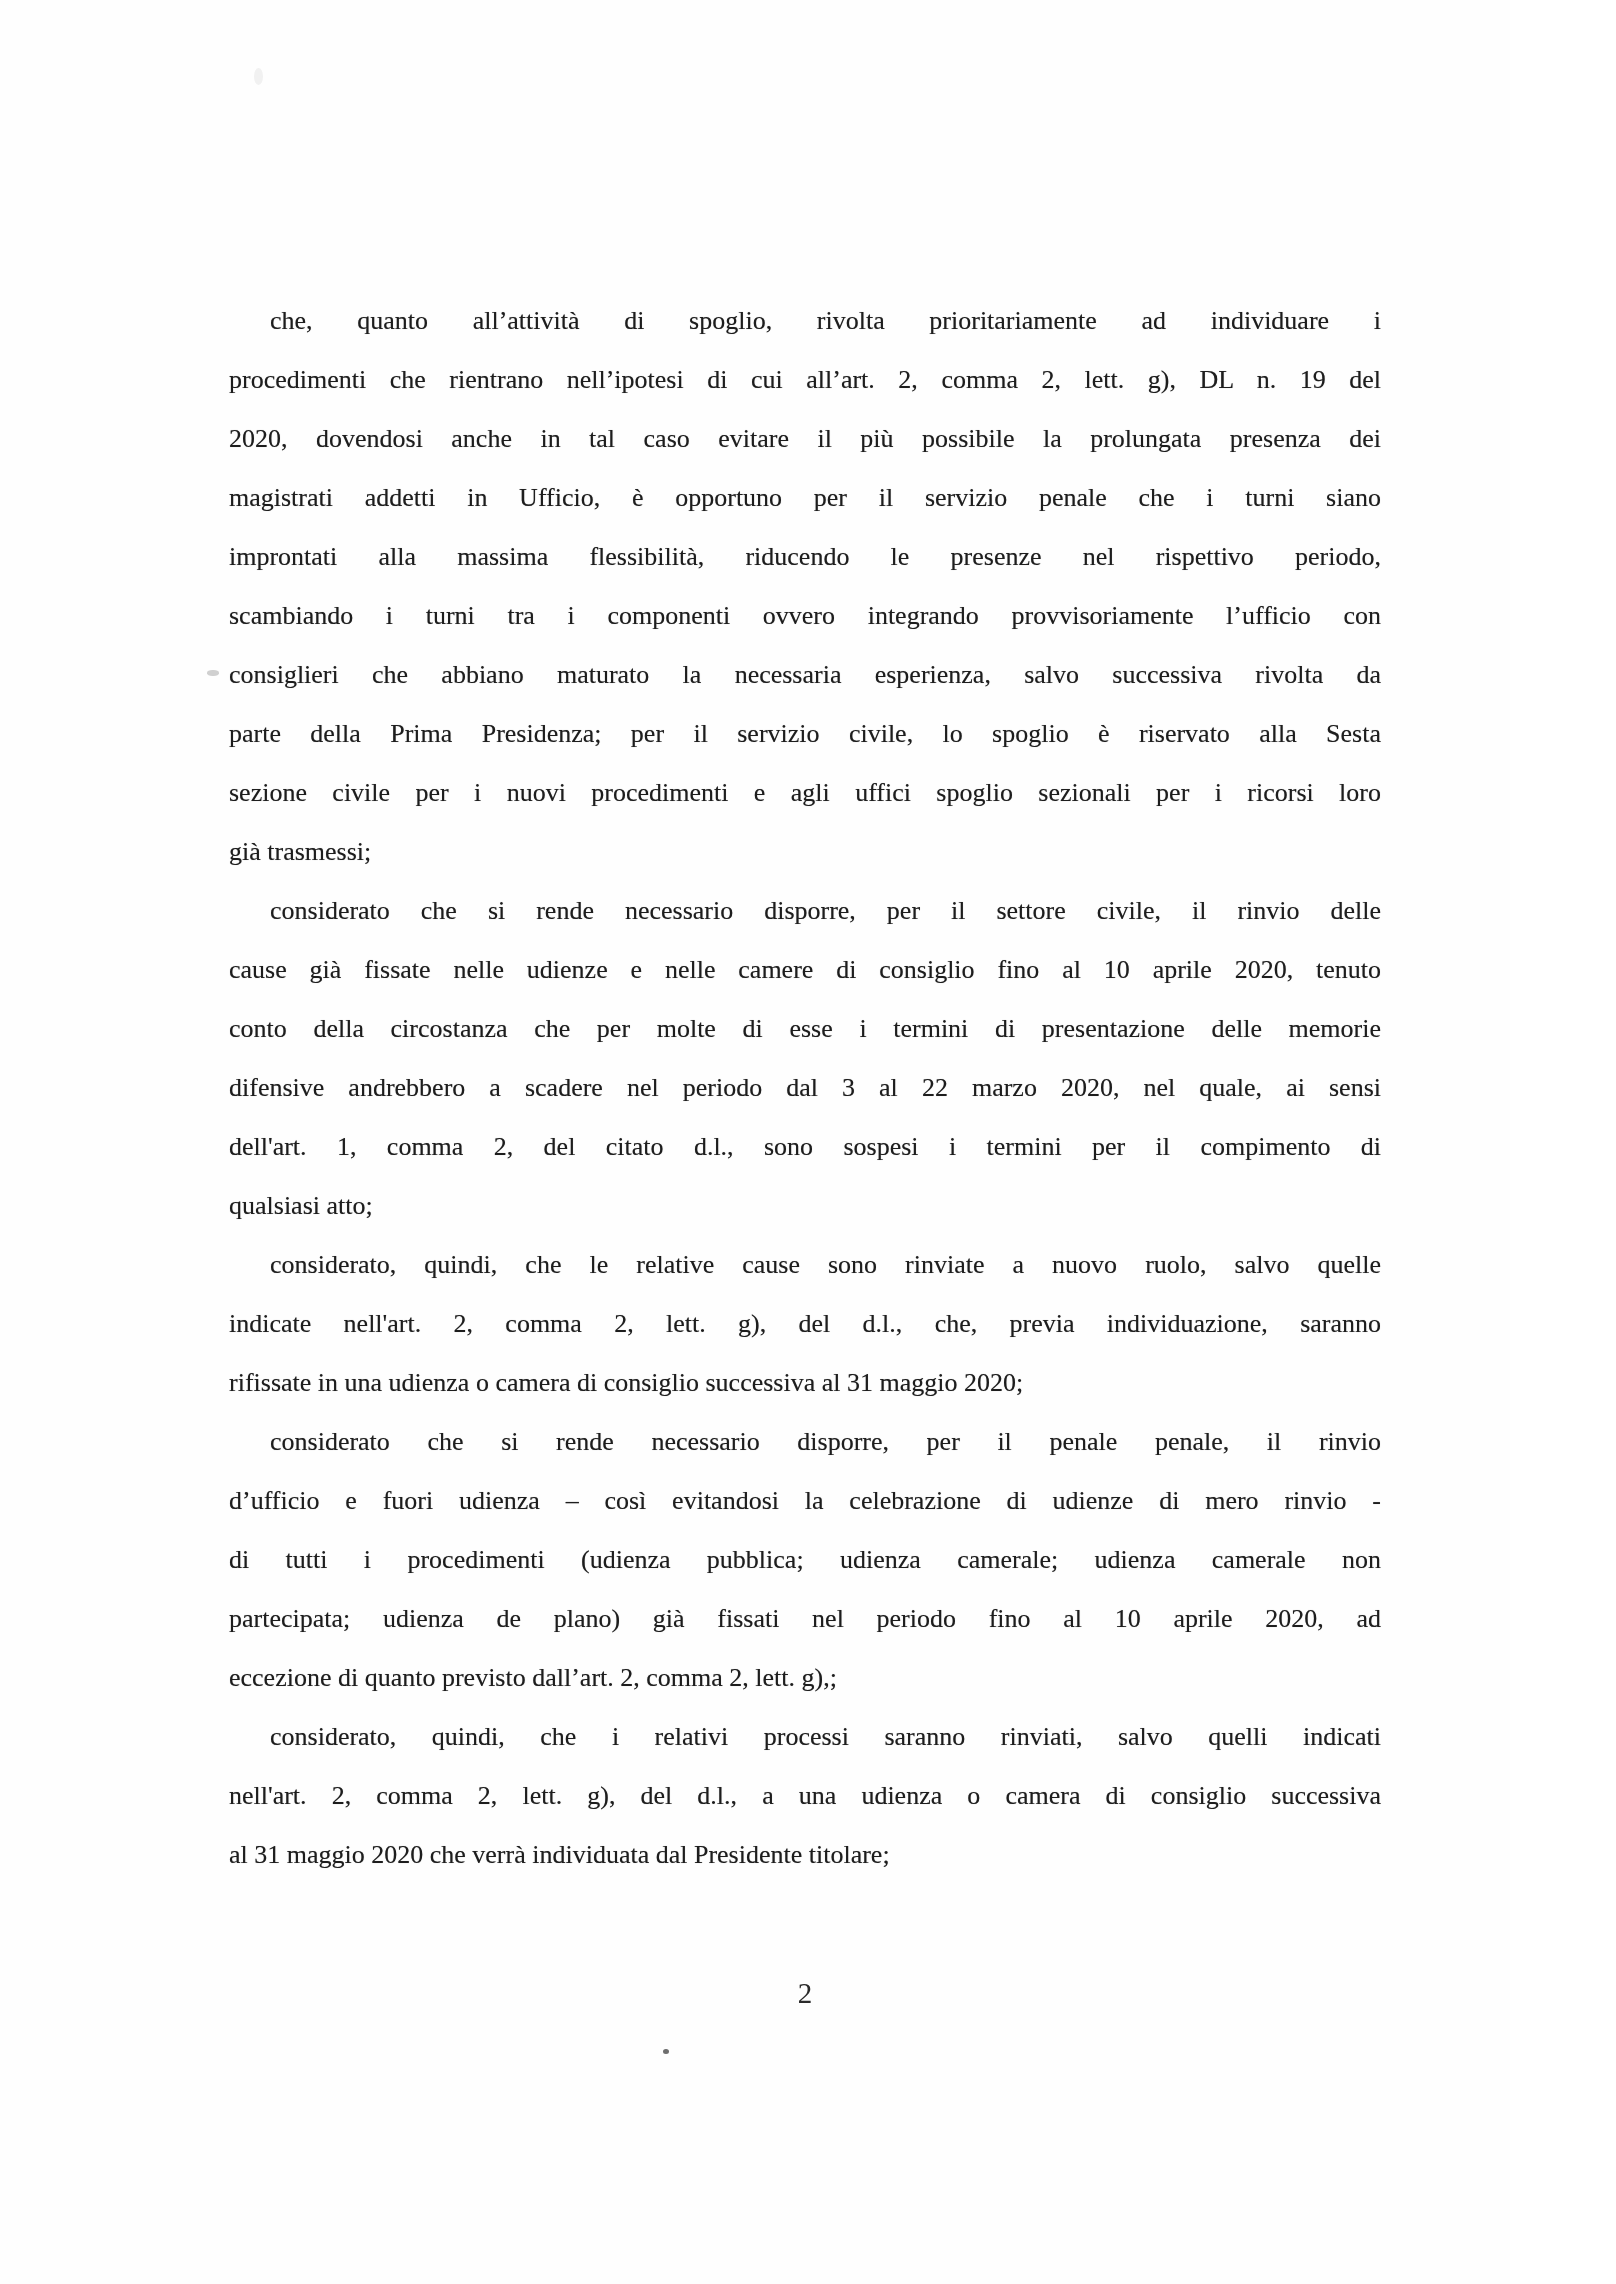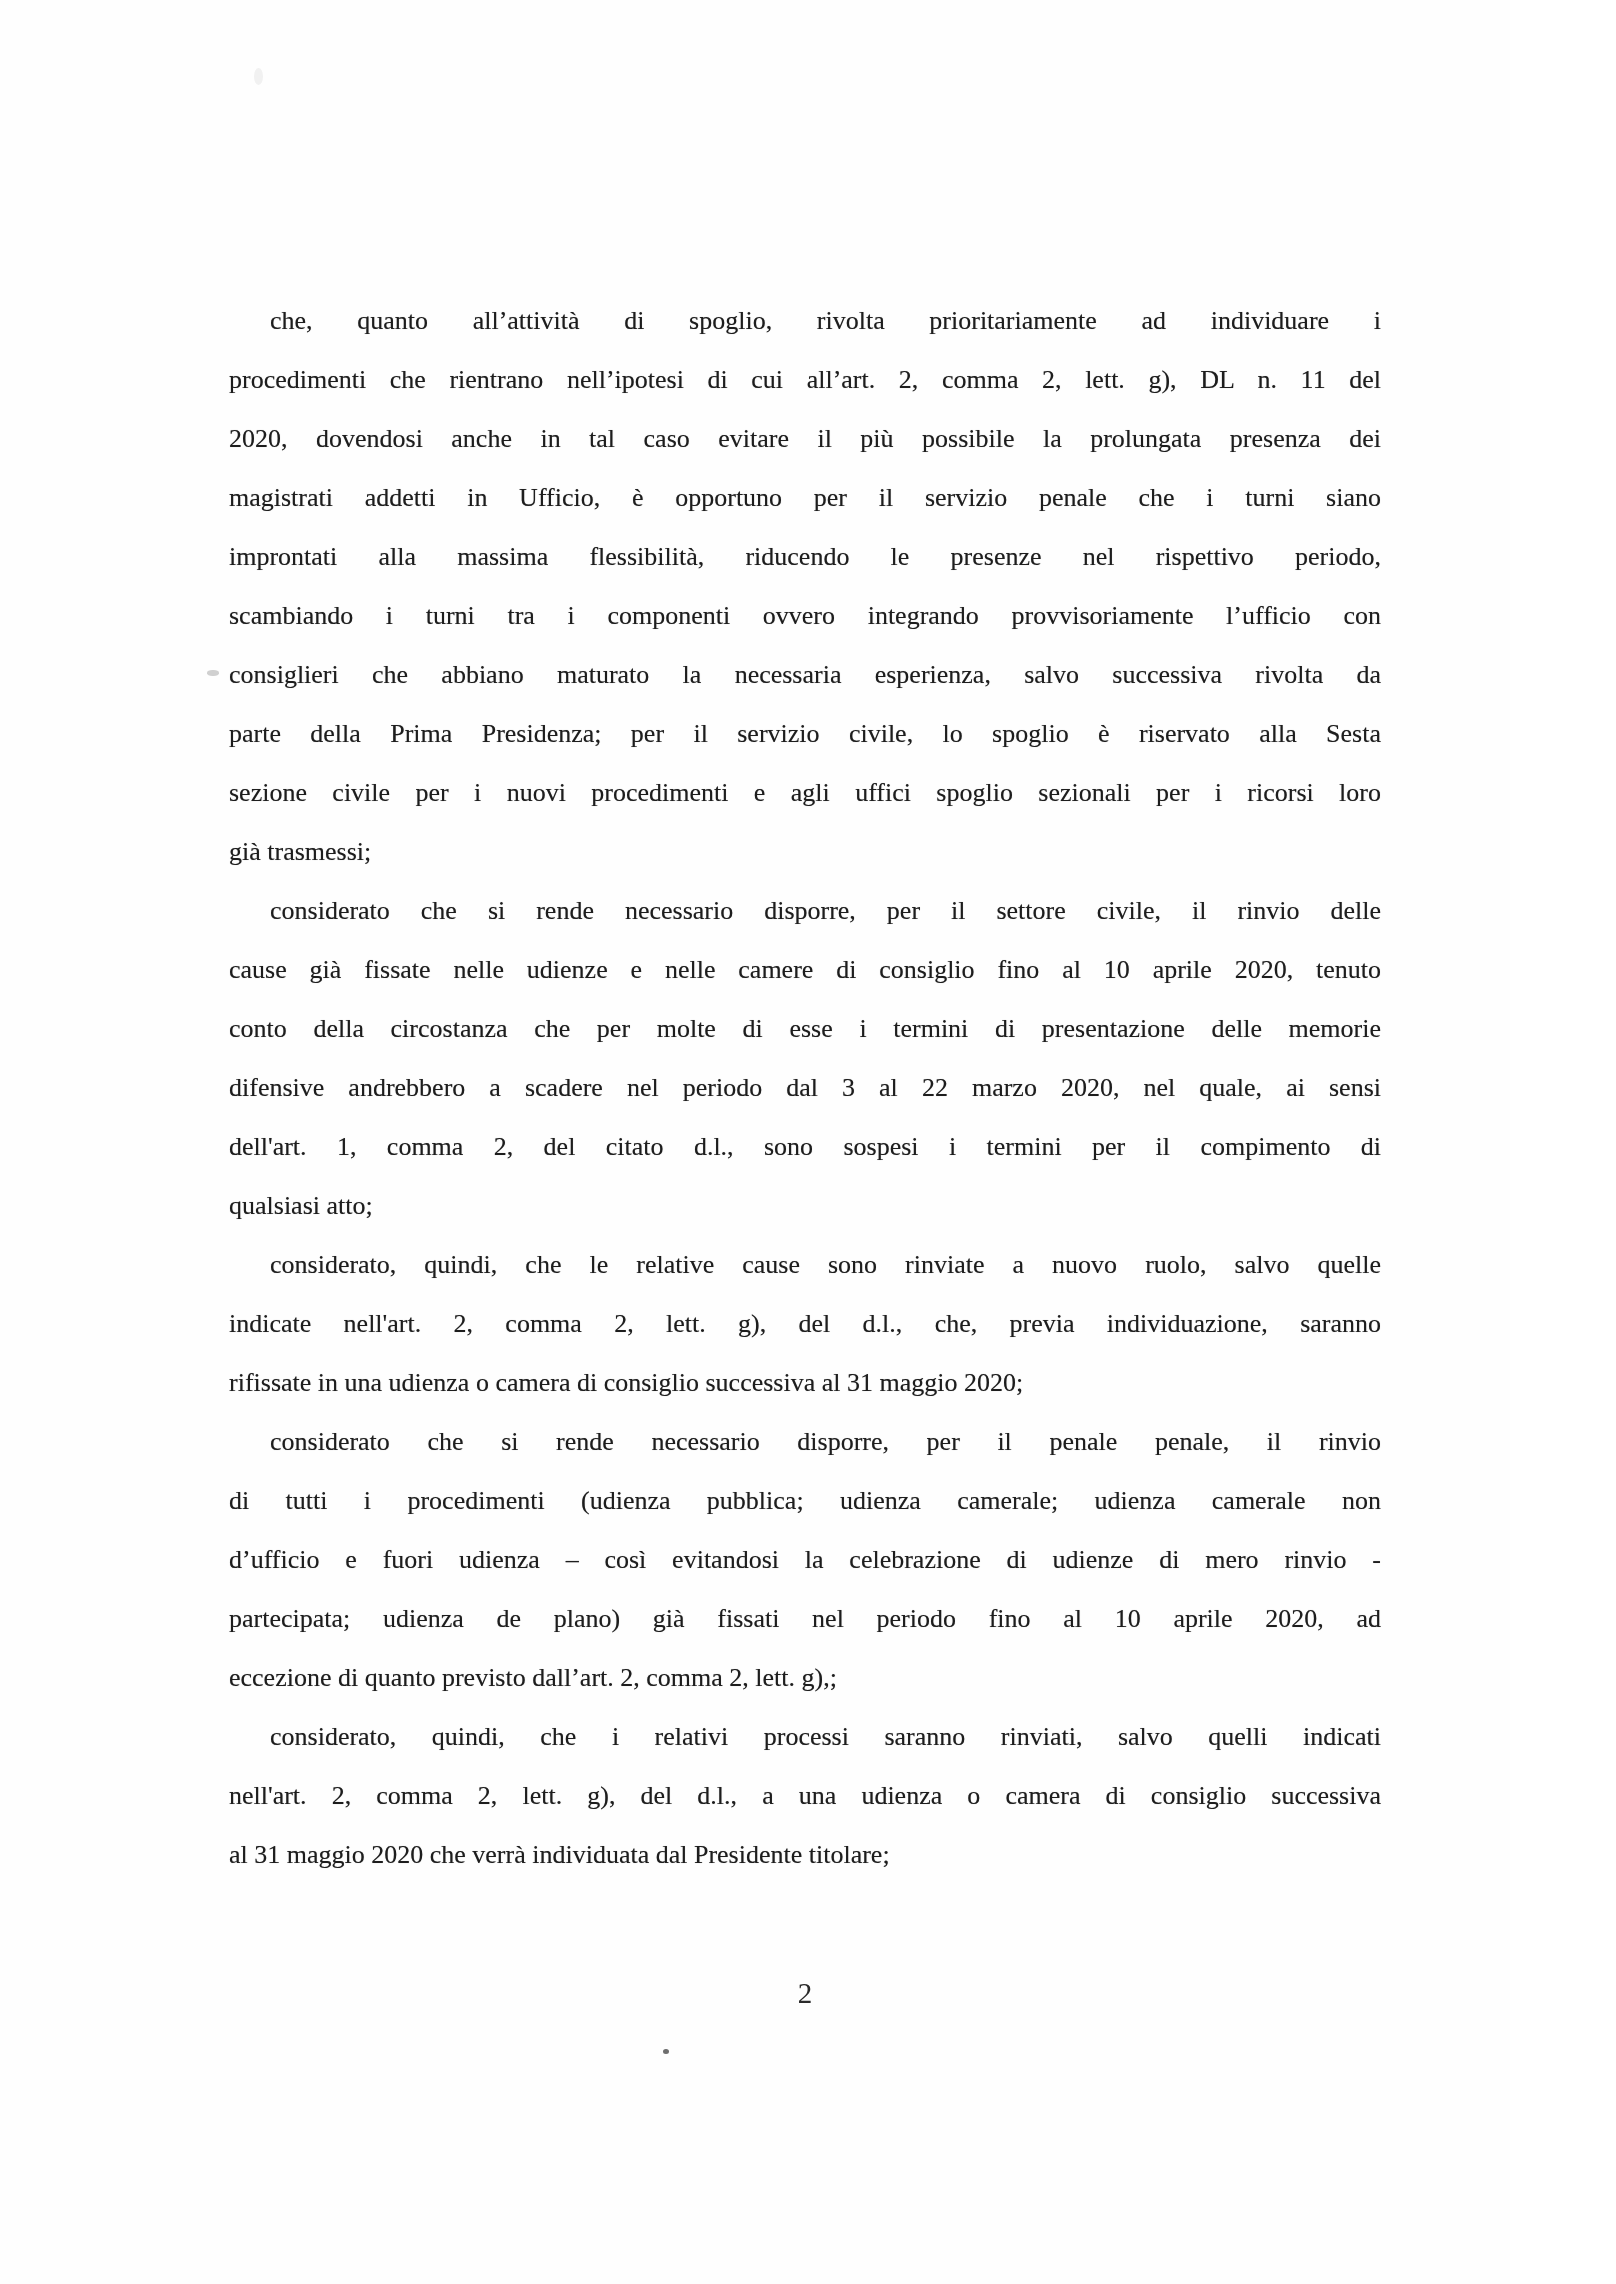--- a/index.html
+++ b/index.html
@@ -85,21 +85,21 @@
 <body>
 
 <div class="page">
 
   <div class="smudge-top"></div>
 
   <div class="textblock">
 
     <div class="paragraph">
       <div class="line indent">che, quanto all’attività di spoglio, rivolta prioritariamente ad individuare i</div>
-      <div class="line">procedimenti che rientrano nell’ipotesi di cui all’art. 2, comma 2, lett. g), DL n. 11 del</div>
+      <div class="line">procedimenti che rientrano nell’ipotesi di cui all’art. 2, comma 2, lett. g), DL n. 19 del</div>
       <div class="line">2020, dovendosi anche in tal caso evitare il più possibile la prolungata presenza dei</div>
       <div class="line">magistrati addetti in Ufficio, è opportuno per il servizio penale che i turni siano</div>
       <div class="line">improntati alla massima flessibilità, riducendo le presenze nel rispettivo periodo,</div>
       <div class="line">scambiando i turni tra i componenti ovvero integrando provvisoriamente l’ufficio con</div>
       <div class="line">consiglieri che abbiano maturato la necessaria esperienza, salvo successiva rivolta da</div>
       <div class="line">parte della Prima Presidenza; per il servizio civile, lo spoglio è riservato alla Sesta</div>
       <div class="line">sezione civile per i nuovi procedimenti e agli uffici spoglio sezionali per i ricorsi loro</div>
       <div class="line para-end">già trasmessi;</div>
     </div>
 
@@ -113,22 +113,22 @@
     </div>
 
     <div class="paragraph">
       <div class="line indent">considerato, quindi, che le relative cause sono rinviate a nuovo ruolo, salvo quelle</div>
       <div class="line">indicate nell'art. 2, comma 2, lett. g), del d.l., che, previa individuazione, saranno</div>
       <div class="line para-end">rifissate in una udienza o camera di consiglio successiva al 31 maggio 2020;</div>
     </div>
 
     <div class="paragraph">
       <div class="line indent">considerato che si rende necessario disporre, per il penale penale, il rinvio</div>
+      <div class="line">d’ufficio e fuori udienza – così evitandosi la celebrazione di udienze di mero rinvio -</div>
       <div class="line">di tutti i procedimenti (udienza pubblica; udienza camerale; udienza camerale non</div>
-      <div class="line">d’ufficio e fuori udienza – così evitandosi la celebrazione di udienze di mero rinvio -</div>
       <div class="line">partecipata; udienza de plano) già fissati nel periodo fino al 10 aprile 2020, ad</div>
       <div class="line para-end">eccezione di quanto previsto dall’art. 2, comma 2, lett. g),;</div>
     </div>
 
     <div class="paragraph">
       <div class="line indent">considerato, quindi, che i relativi processi saranno rinviati, salvo quelli indicati</div>
       <div class="line">nell'art. 2, comma 2, lett. g), del d.l., a una udienza o camera di consiglio successiva</div>
       <div class="line para-end">al 31 maggio 2020 che verrà individuata dal Presidente titolare;</div>
     </div>
 

